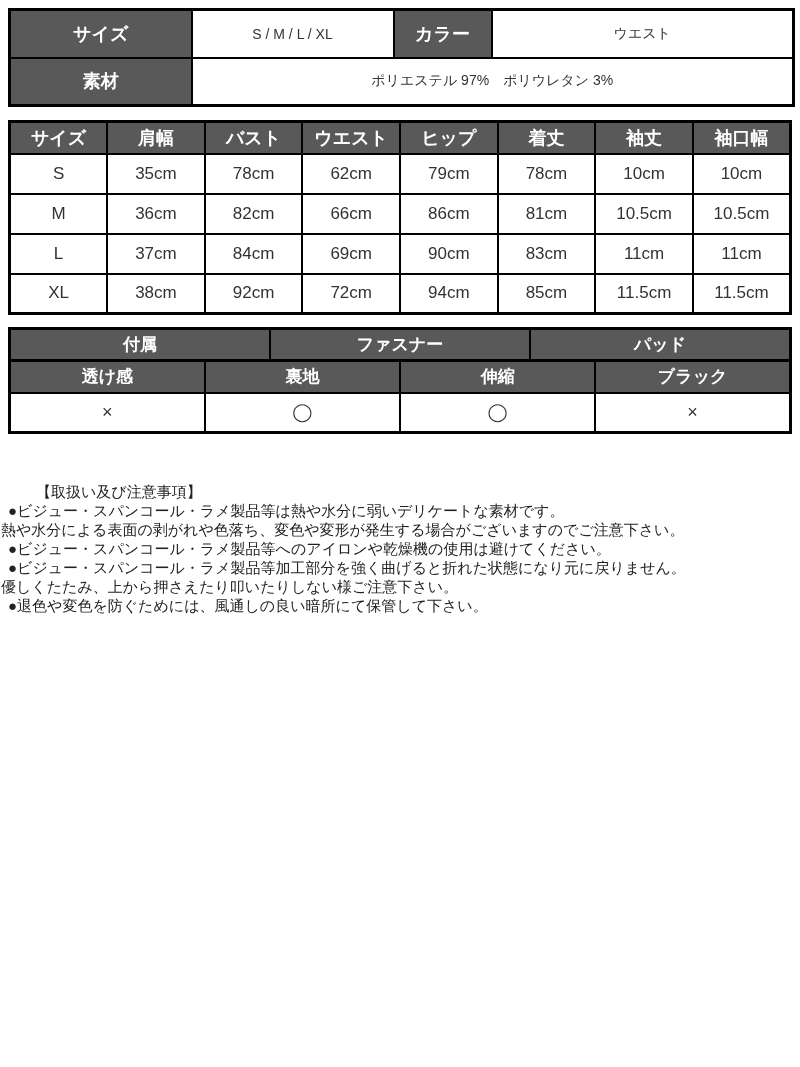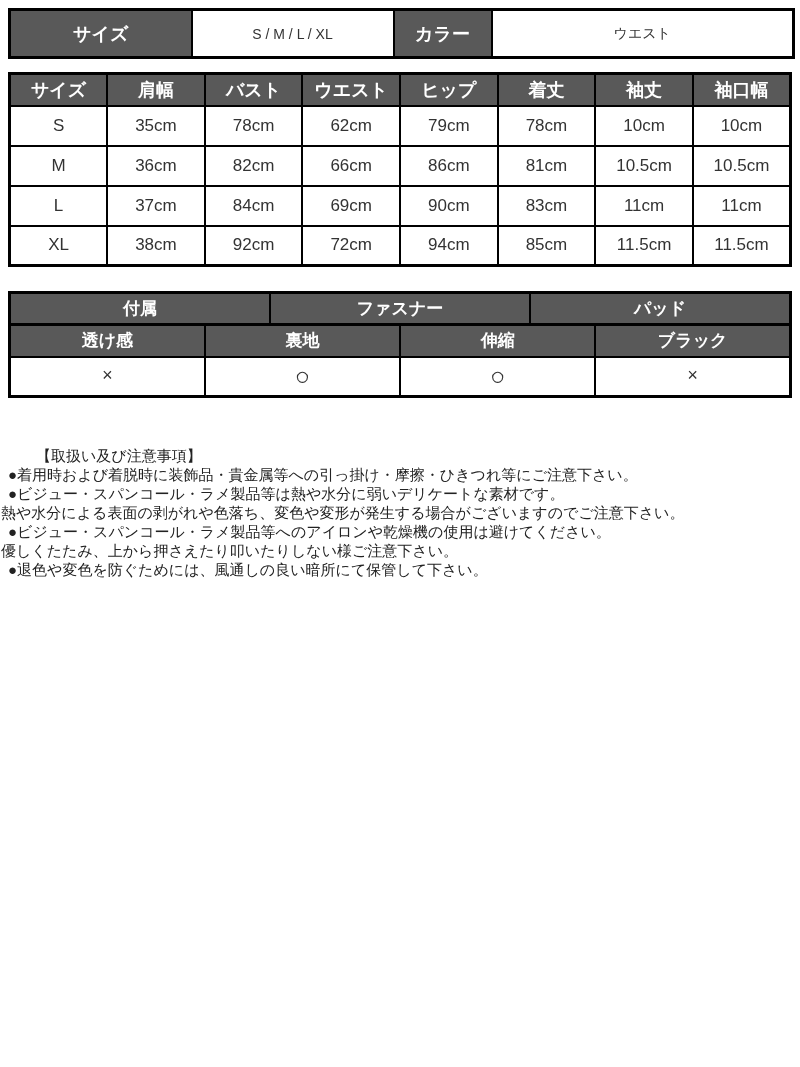--- a/index.html
+++ b/index.html
@@ -29,22 +29,22 @@
   td{color:var(--cell-text);font-size:17px;}
   
   .t1{margin-top:8px;}
   .t1 tr{height:48px;}
   .t1 td{font-size:14px;}
   
   .t2{margin-top:13px;}
   .t2 .hrow{height:32px;}
   .t2 .drow{height:40px;}
   
-  .t3{margin-top:24px;}
-  .t4{margin-top:-3px;font-family:Liberation Mono, monospace;}
+  .t3{margin-top:12px;}
+  .t4{margin-top:-3px;}
   .t3 .hrow,.t4 .hrow{height:32px;}
   .t3 .drow,.t4 .drow{height:40px;}
   .t3 th,.t4 th{font-size:17px;}
   .t3 td,.t4 td{font-size:18px;}
   
   .notes{
     margin-top:48px;color:var(--note-text);
     font-size:15px;line-height:19px;
   }
   .notes div{white-space:nowrap;}
@@ -63,20 +63,24 @@
         <col style="width:202px">
         <col style="width:98px">
         <col style="width:302px">
       </colgroup>
     <tbody>
         <tr>
       <th>サイズ</th>
       <td>S / M / L / XL</td>
       <th>カラー</th>
       <td>ウエスト</td>
+    </tr>
+    <tr>
+      <th>素材</th>
+      <td colspan="3">ポリエステル 97%　ポリウレタン 3%</td>
     </tr>
   </tbody>
     </table>
 
   <table class="t2">
     <tbody>
         <tr class="hrow">
       <th>サイズ</th>
       <th>肩幅</th>
       <th>バスト</th>
@@ -151,21 +155,21 @@
       <td>×</td>
       <td>◯</td>
       <td>◯</td>
       <td>×</td>
     </tr>
   </tbody>
     </table>
 
   <div class="notes">
     <div class="nt">【取扱い及び注意事項】</div>
-    <div class="nb">●着用時および着脱時に装飾品・貴金属等への引っ掛け・摩擦・ひきつれ等にご注意下さい。</div>
     <div class="nb">●ビジュー・スパンコール・ラメ製品等は熱や水分に弱いデリケートな素材です。</div>
     <div class="nc">熱や水分による表面の剥がれや色落ち、変色や変形が発生する場合がございますのでご注意下さい。</div>
     <div class="nb">●ビジュー・スパンコール・ラメ製品等へのアイロンや乾燥機の使用は避けてください。</div>
+    <div class="nb">●ビジュー・スパンコール・ラメ製品等加工部分を強く曲げると折れた状態になり元に戻りません。</div>
     <div class="nc">優しくたたみ、上から押さえたり叩いたりしない様ご注意下さい。</div>
     <div class="nb">●退色や変色を防ぐためには、風通しの良い暗所にて保管して下さい。</div>
   </div>
 
 </div>
 
 </body></html>

